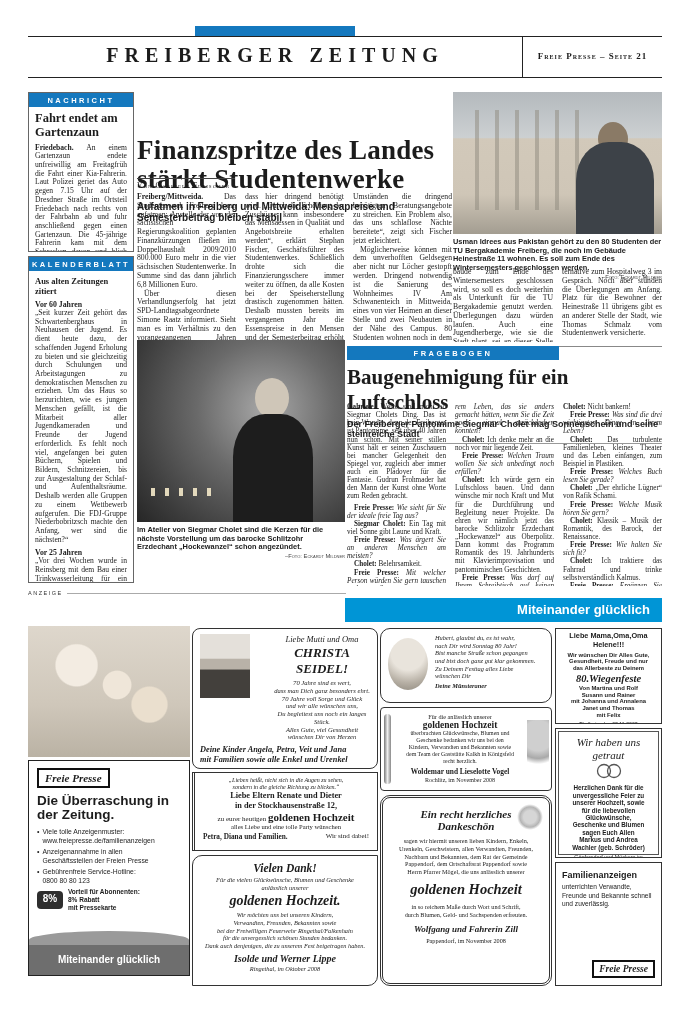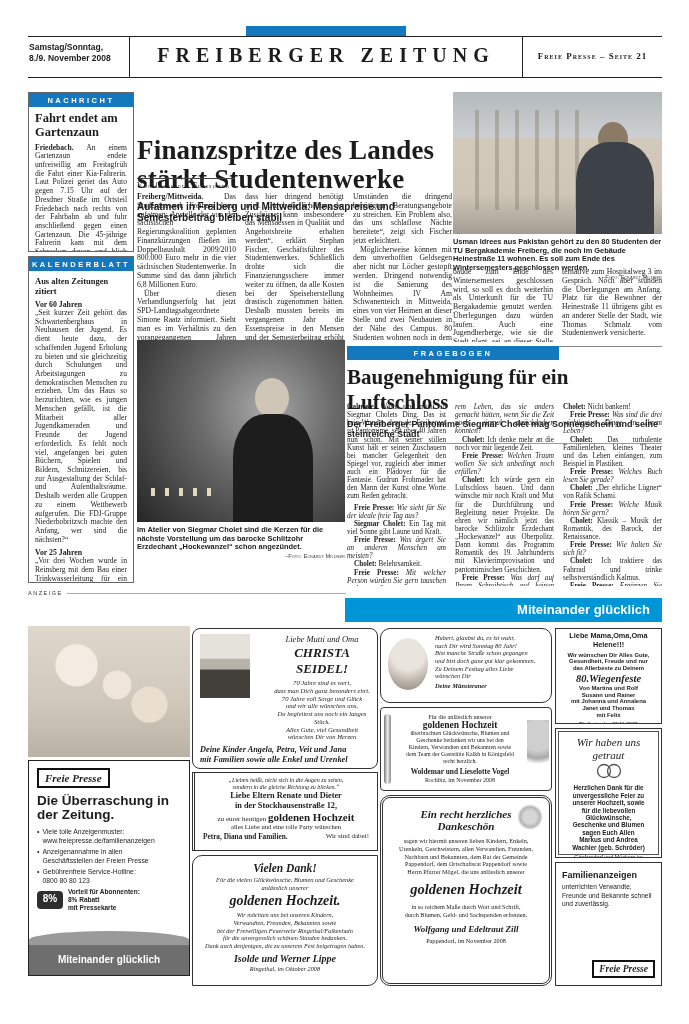--- a/index.html
+++ b/index.html
@@ -204,22 +204,20 @@
   .familien-body { font-family:"Liberation Sans", sans-serif; font-size:6.6px; line-height:1.3; margin-top:3px; }
   .familien-logo { position:absolute; right:6px; bottom:7px; border:2px solid #111; padding:2px 5px;
                    font-weight:bold; font-style:italic; font-size:9.5px; }
 </style>
 </head>
 <body>
 
 <div class="page">
 
   <div class="masthead">
-    <div class="m-left pre">Samstag/Sonntag,
-8./9. November 2008</div>
     <div class="m-center">
       <div class="m-bluebar"></div>
       <span class="m-title">FREIBERGER ZEITUNG</span>
     </div>
     <div class="m-right sc">Freie Presse – Seite 21</div>
   </div>
 
   <div class="side-box news-box">
     <div class="box-header">NACHRICHT</div>
     <div class="box-inner">
@@ -434,21 +432,21 @@
     <div class="zill-flower"></div>
     <div class="zill-title">Ein recht herzliches Dankeschön</div>
     <div class="zill-body pre">sagen wir hiermit unseren lieben Kindern, Enkeln,
 Urenkeln, Geschwistern, allen Verwandten, Freunden,
 Nachbarn und Bekannten, dem Rat der Gemeinde
 Pappendorf, dem Ortschaftsrat Pappendorf sowie
 Herrn Pfarrer Mögel, die uns anlässlich unserer</div>
     <div class="zill-big">goldenen Hochzeit</div>
     <div class="zill-body pre">in so reichem Maße durch Wort und Schrift,
 durch Blumen, Geld- und Sachspenden erfreuten.</div>
-    <div class="zill-sig">Wolfgang und Edeltraut Zill</div>
+    <div class="zill-sig">Wolfgang und Fahrerin Zill</div>
     <div class="zill-date">Pappendorf, im November 2008</div>
   </div>
 
   <div class="ad helene">
     <div class="helene-salut pre">Liebe Mama,Oma,Oma
 Helene!!!</div>
     <div class="helene-body pre">Wir wünschen Dir Alles Gute,
 Gesundheit, Freude und nur
 das Allerbeste zu Deinem</div>
     <div class="helene-big">80.Wiegenfeste</div>

